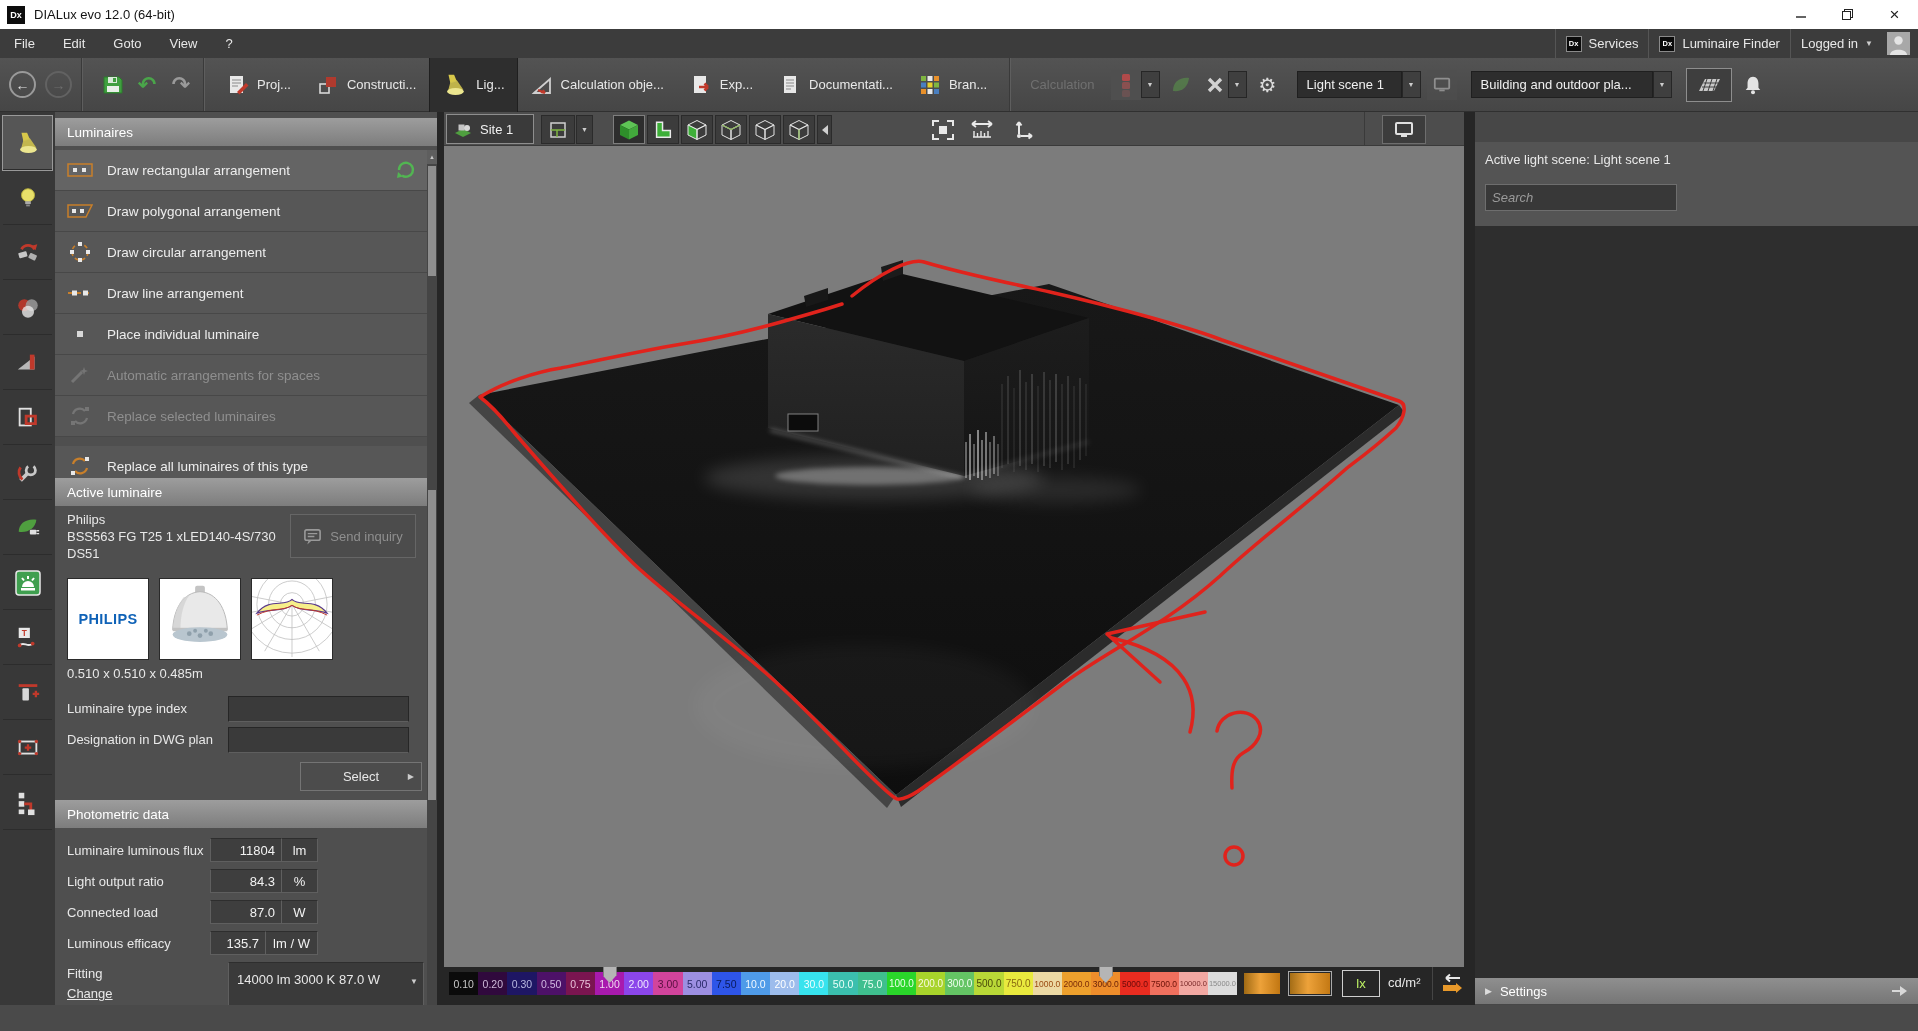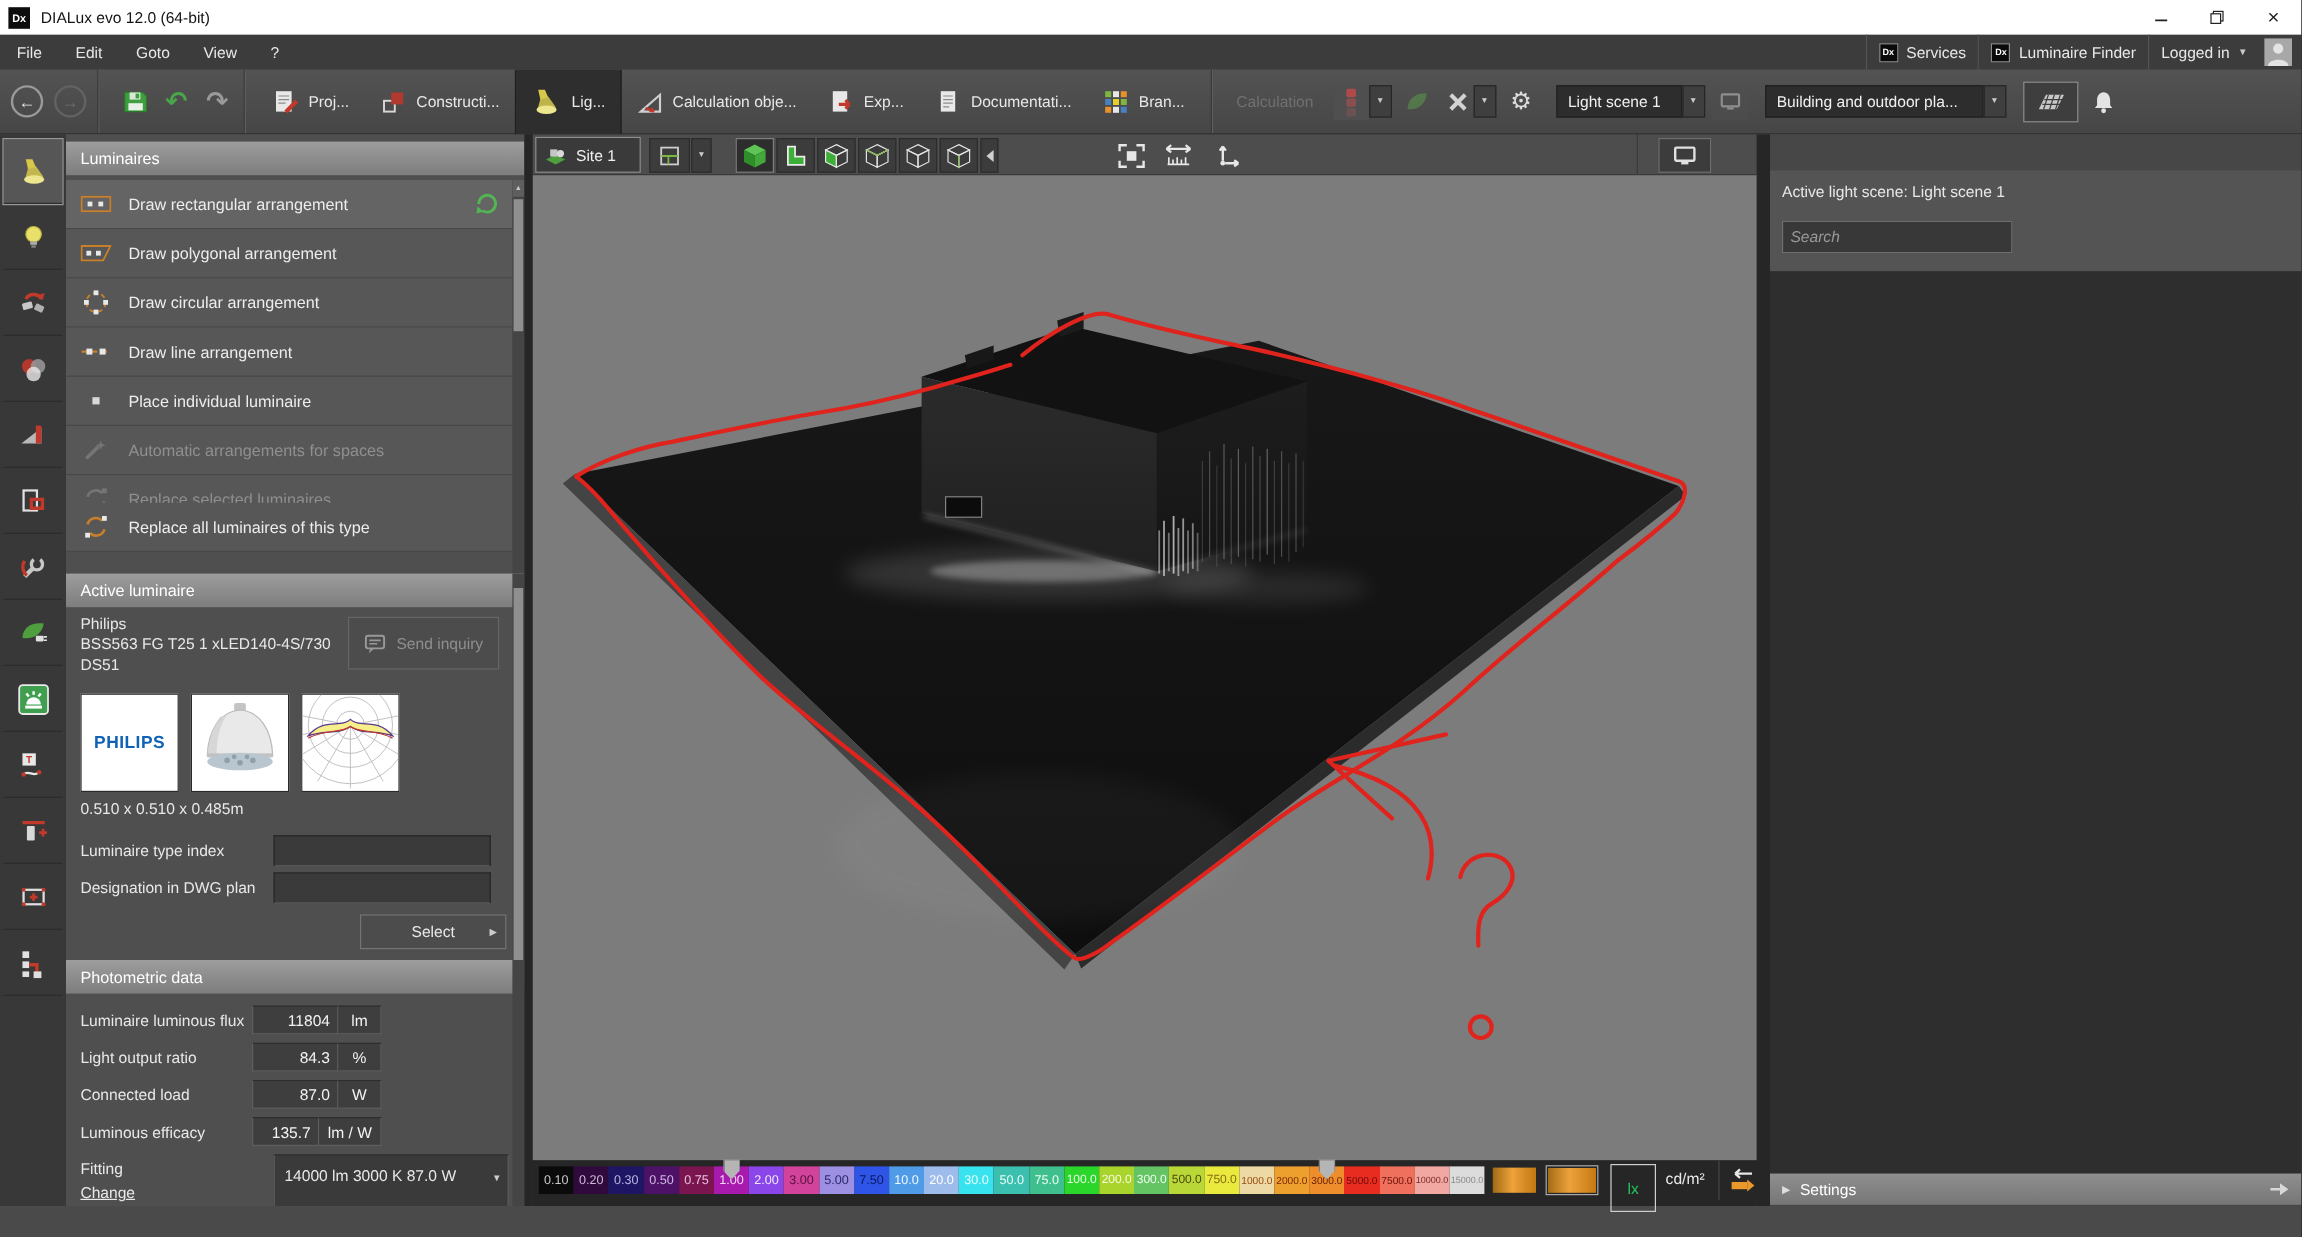--- a/index.html
+++ b/index.html
@@ -101,21 +101,21 @@
   #vp-scene { position:absolute; left:0; top:34px; width:1020px; height:821px; background:#7c7c7c; }
   #vp-scene svg { position:absolute; left:0; top:0; }
 
   #scalebar { position:absolute; left:0; top:855px; width:1020px; height:33px; background:#262626; }
   #segments { position:absolute; left:5px; top:5px; width:788px; height:23px; display:flex; }
   .seg { flex:1; display:flex; align-items:center; justify-content:center; overflow:hidden; }
   .scale-handle { position:absolute; width:14px; height:17px; top:-6px; background:#b5b5b5; border:1px solid #7d7d7d;
                   clip-path:polygon(0 0,100% 0,100% 55%,50% 100%,0 55%); }
   .swatch { position:absolute; top:6px; height:21px; width:36px; background:linear-gradient(90deg,#a06a14,#eda23a 45%,#c27712); }
   .swatch.bordered { top:4px; height:25px; width:44px; border:1px solid #aaa; padding:1px; background-clip:content-box; }
-  #lx-btn { position:absolute; top:3px; height:40px; width:38px; border:1px solid #cfcfcf; color:#22c55e; font-size:13px;
+  #lx-btn { position:absolute; top:3px; height:27px; width:38px; border:1px solid #cfcfcf; color:#bef264; font-size:13px;
             display:flex; align-items:center; justify-content:center; }
   .scale-sep { position:absolute; top:0; width:1px; height:33px; background:#454545; }
 
   
   #results-subrow { position:absolute; left:0; top:30px; width:443px; height:84px; background:#545454; }
   #search-wrap { position:absolute; left:10px; top:42px; width:192px; height:27px; background:#383838;
                  border:1px solid #6e6e6e; display:flex; align-items:center; }
   #search-input { flex:1; background:transparent; border:none; outline:none; color:#ddd; font-size:13px;
                   font-family:inherit; padding:0 6px; }
   #search-input::placeholder { color:#9a9a9a; font-style:italic; }
@@ -519,21 +519,21 @@
         <div class="tool-item disabled" style="top: 284px;">
           <span class="tool-ico" style="opacity: 0.55;">
             <svg width="24" height="22" viewBox="0 0 24 22">
               <path d="M5,9 a7,7 0 0,1 12,-3 M19,13 a7,7 0 0,1 -12,3" stroke="#8f8f8f" stroke-width="2.2" fill="none"></path>
               <rect x="17" y="2" width="4" height="4" fill="#8f8f8f"></rect>
               <rect x="3" y="16" width="4" height="4" fill="#8f8f8f"></rect>
             </svg>
           </span>
           <span>Replace selected luminaires</span>
         </div>
-        <div class="tool-item" style="top: 307px; text-align: center;">
+        <div class="tool-item" style="top: 334px; text-align: center;">
           <span class="tool-ico">
             <svg width="24" height="22" viewBox="0 0 24 22">
               <path d="M5,9 a7,7 0 0,1 12,-3 M19,13 a7,7 0 0,1 -12,3" stroke="#c87f2a" stroke-width="2.2" fill="none"></path>
               <rect x="17" y="2" width="4" height="4" fill="#e8e8e8"></rect>
               <rect x="3" y="16" width="4" height="4" fill="#e8e8e8"></rect>
             </svg>
           </span>
           <span>Replace all luminaires of this type</span>
         </div>
       </div>

